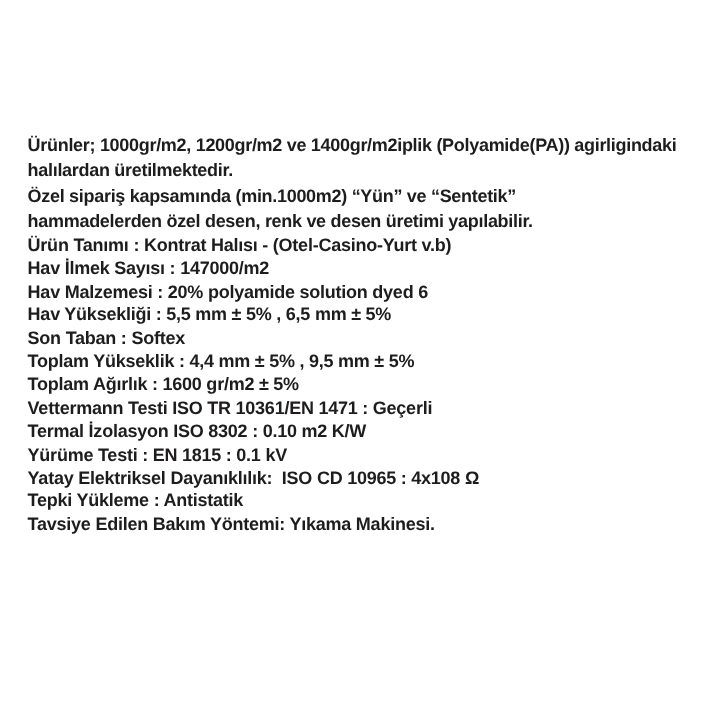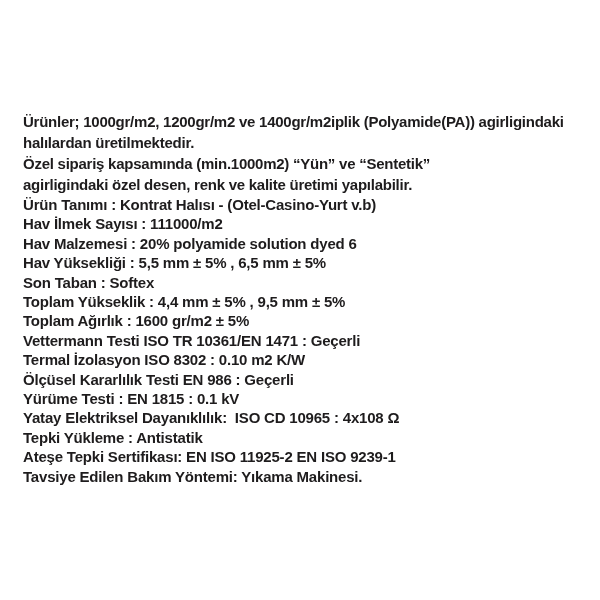--- a/index.html
+++ b/index.html
@@ -47,35 +47,33 @@
 </head>
 <body>
 
 <div class="page">
   <div class="content">
 
     <div class="intro">
       <div class="line">Ürünler; 1000gr/m2, 1200gr/m2 ve 1400gr/m2iplik (Polyamide(PA)) agirligindaki</div>
       <div class="line">halılardan üretilmektedir.</div>
       <div class="line">Özel sipariş kapsamında (min.1000m2) “Yün” ve “Sentetik”</div>
-      <div class="line">agirligindaki özel desen, renk ve kalite üretimi yapılabilir.</div>
+      <div class="line">hammadelerden özel desen, renk ve desen üretimi yapılabilir.</div>
     </div>
 
     <div class="specs">
       <div class="line">Ürün Tanımı : Kontrat Halısı - (Otel-Casino-Yurt v.b)</div>
-      <div class="line">Hav İlmek Sayısı : 111000/m2</div>
+      <div class="line">Hav İlmek Sayısı : 147000/m2</div>
       <div class="line">Hav Malzemesi : 20% polyamide solution dyed 6</div>
       <div class="line">Hav Yüksekliği : 5,5 mm ± 5% , 6,5 mm ± 5%</div>
       <div class="line">Son Taban : Softex</div>
       <div class="line">Toplam Yükseklik : 4,4 mm ± 5% , 9,5 mm ± 5%</div>
       <div class="line">Toplam Ağırlık : 1600 gr/m2 ± 5%</div>
       <div class="line">Vettermann Testi ISO TR 10361/EN 1471 : Geçerli</div>
       <div class="line">Termal İzolasyon ISO 8302 : 0.10 m2 K/W</div>
-      <div class="line">Ölçüsel Kararlılık Testi EN 986 : Geçerli</div>
       <div class="line">Yürüme Testi : EN 1815 : 0.1 kV</div>
       <div class="line">Yatay Elektriksel Dayanıklılık:  ISO CD 10965 : 4x108 Ω</div>
       <div class="line">Tepki Yükleme : Antistatik</div>
-      <div class="line">Ateşe Tepki Sertifikası: EN ISO 11925-2 EN ISO 9239-1</div>
       <div class="line">Tavsiye Edilen Bakım Yöntemi: Yıkama Makinesi.</div>
     </div>
 
   </div>
 </div>
 
 </body></html>

